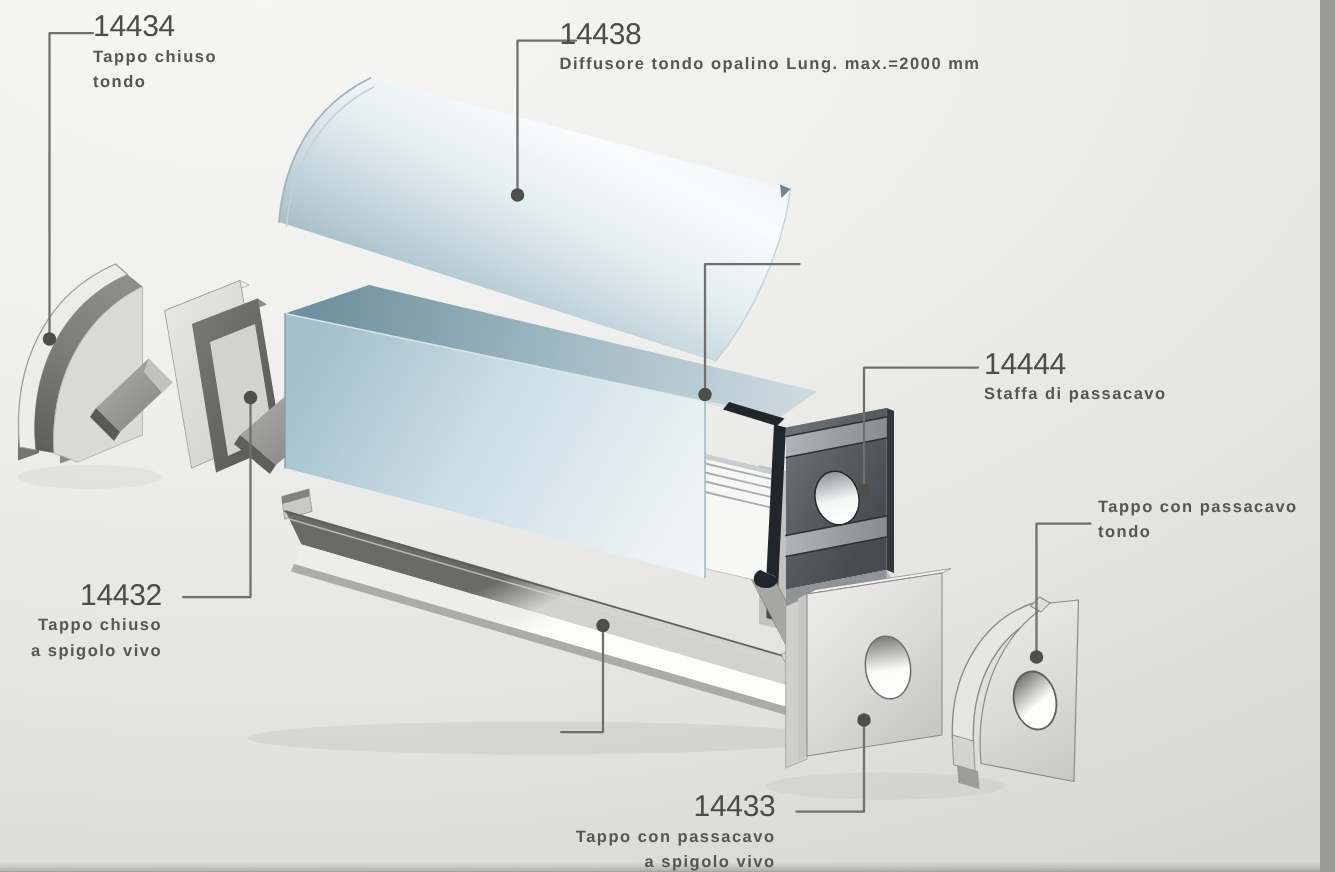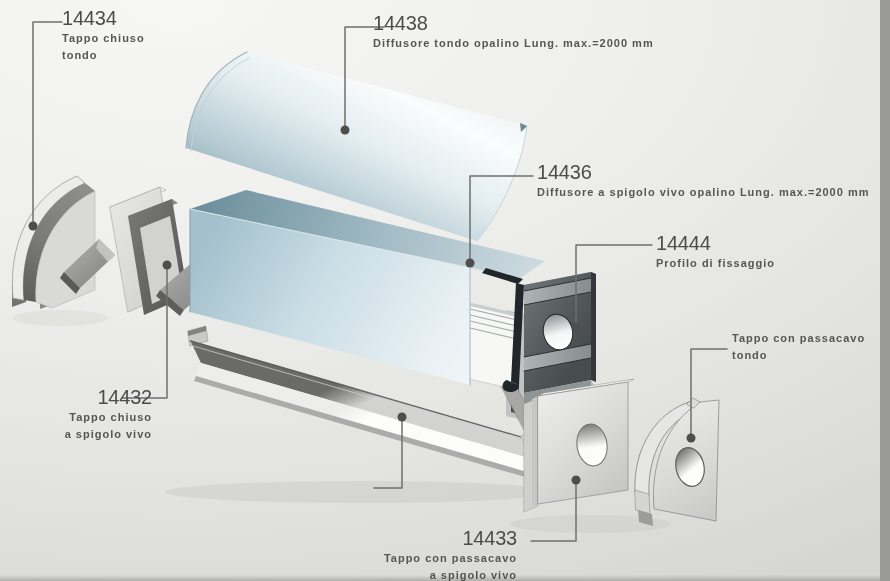--- a/index.html
+++ b/index.html
@@ -249,36 +249,32 @@
     <div class="num">14434</div>
     <div class="desc">Tappo chiuso</div>
     <div class="desc">tondo</div>
   </div>
 
   <div class="plabel" style="left:373px;top:11px">
     <div class="num">14438</div>
     <div class="desc">Diffusore tondo opalino Lung. max.=2000 mm</div>
   </div>
 
-  <div class="plabel" style="left:537px;top:160px">
-    <div class="num">14436</div>
-    <div class="desc">Diffusore a spigolo vivo opalino Lung. max.=2000 mm</div>
-  </div>
 
   <div class="plabel" style="left:656px;top:231px">
     <div class="num">14444</div>
-    <div class="desc">Profilo di fissaggio</div>
+    <div class="desc">Staffa di passacavo</div>
   </div>
 
   <div class="plabel" style="left:732px;top:330px">
     <div class="desc">Tappo con passacavo</div>
     <div class="desc">tondo</div>
   </div>
 
-  <div class="plabel ra" style="right:728px;top:385px">
+  <div class="plabel ra" style="right:772px;top:385px">
     <div class="num">14432</div>
     <div class="desc">Tappo chiuso</div>
     <div class="desc">a spigolo vivo</div>
   </div>
 
 
   <div class="plabel ra" style="right:363px;top:526px">
     <div class="num">14433</div>
     <div class="desc">Tappo con passacavo</div>
     <div class="desc">a spigolo vivo</div>

